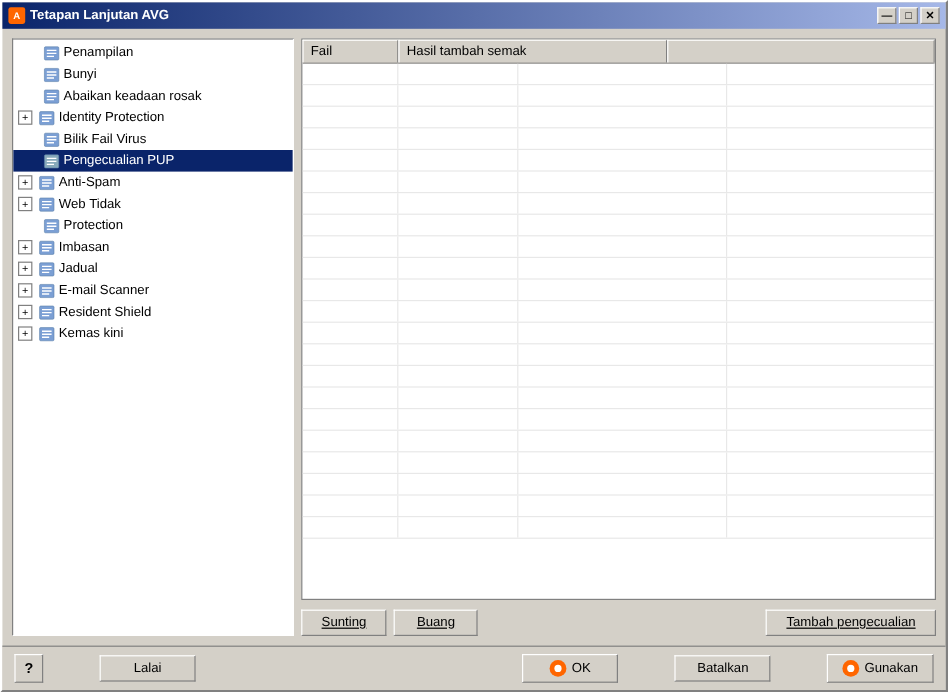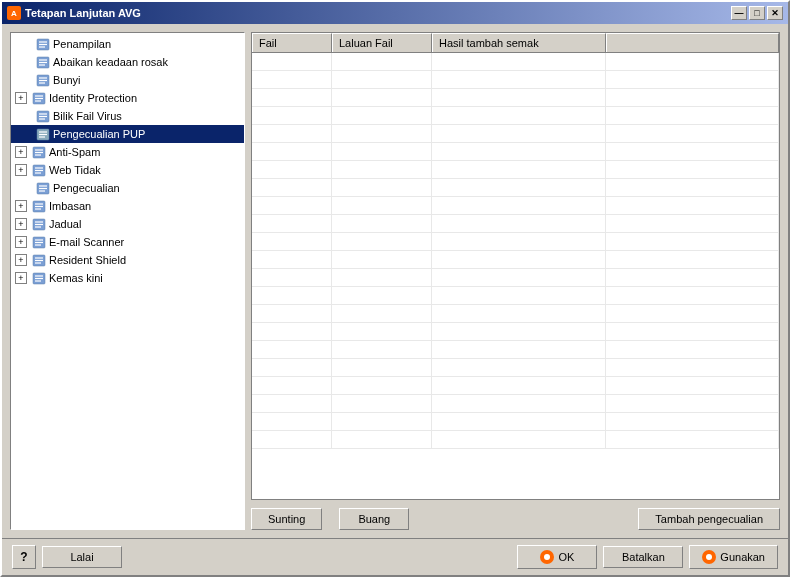--- a/index.html
+++ b/index.html
@@ -189,23 +189,24 @@
       padding: 2px 6px;
       border-right: 1px solid #e8e8e8;
       font-size: 11px;
       flex-shrink: 0;
     }
     .table-cell:last-child {
       flex: 1;
     }
     .action-buttons {
       display: flex;
-      gap: 17px;
+      gap: 6px;
       margin-top: 8px;
       align-items: flex-start;
+      text-decoration: underline;
     }
     .btn {
       padding: 4px 16px;
       background: #d4d0c8;
       border: 1px solid #808080;
       border-top-color: #ffffff;
       border-left-color: #ffffff;
       cursor: pointer;
       font-size: 11px;
       font-family: 'Tahoma', 'Arial', sans-serif;
@@ -245,20 +246,21 @@
       border: 1px solid #808080;
       border-top-color: #ffffff;
       border-left-color: #ffffff;
       cursor: pointer;
       font-size: 11px;
       font-family: 'Tahoma', 'Arial', sans-serif;
       display: flex;
       align-items: center;
       justify-content: center;
       gap: 4px;
+      margin-left: 41px;
     }
     .ok-icon {
       width: 14px;
       height: 14px;
       border-radius: 50%;
       background: #ff6600;
       display: flex;
       align-items: center;
       justify-content: center;
       font-size: 9px;
@@ -310,33 +312,33 @@
         <div class="sidebar-item">
           <span style="width:14px;display:inline-block;flex-shrink:0"></span>
           <span class="sidebar-icon">
       <svg width="14" height="13" viewBox="0 0 14 13">
         <rect x="1" y="1" width="12" height="11" rx="1" fill="#7b9fd4" stroke="#5a7faa" stroke-width="0.5"></rect>
         <line x1="3" y1="4" x2="11" y2="4" stroke="white" stroke-width="1.2"></line>
         <line x1="3" y1="6.5" x2="11" y2="6.5" stroke="white" stroke-width="1.2"></line>
         <line x1="3" y1="9" x2="9" y2="9" stroke="white" stroke-width="1.2"></line>
       </svg>
     </span>
-          <span>Abaikan keadaan rosak</span>
+          <span>Bunyi</span>
         </div>
         <div class="sidebar-item">
           <span style="width:14px;display:inline-block;flex-shrink:0"></span>
           <span class="sidebar-icon">
       <svg width="14" height="13" viewBox="0 0 14 13">
         <rect x="1" y="1" width="12" height="11" rx="1" fill="#7b9fd4" stroke="#5a7faa" stroke-width="0.5"></rect>
         <line x1="3" y1="4" x2="11" y2="4" stroke="white" stroke-width="1.2"></line>
         <line x1="3" y1="6.5" x2="11" y2="6.5" stroke="white" stroke-width="1.2"></line>
         <line x1="3" y1="9" x2="9" y2="9" stroke="white" stroke-width="1.2"></line>
       </svg>
     </span>
-          <span>Bunyi</span>
+          <span>Abaikan keadaan rosak</span>
         </div>
         <div class="sidebar-item has-expand">
           <span class="expand-icon">+</span>
           <span class="sidebar-icon">
       <svg width="14" height="13" viewBox="0 0 14 13">
         <rect x="1" y="1" width="12" height="11" rx="1" fill="#7b9fd4" stroke="#5a7faa" stroke-width="0.5"></rect>
         <line x1="3" y1="4" x2="11" y2="4" stroke="white" stroke-width="1.2"></line>
         <line x1="3" y1="6.5" x2="11" y2="6.5" stroke="white" stroke-width="1.2"></line>
         <line x1="3" y1="9" x2="9" y2="9" stroke="white" stroke-width="1.2"></line>
       </svg>
@@ -394,21 +396,21 @@
         <div class="sidebar-item">
           <span style="width:14px;display:inline-block;flex-shrink:0"></span>
           <span class="sidebar-icon">
       <svg width="14" height="13" viewBox="0 0 14 13">
         <rect x="1" y="1" width="12" height="11" rx="1" fill="#7b9fd4" stroke="#5a7faa" stroke-width="0.5"></rect>
         <line x1="3" y1="4" x2="11" y2="4" stroke="white" stroke-width="1.2"></line>
         <line x1="3" y1="6.5" x2="11" y2="6.5" stroke="white" stroke-width="1.2"></line>
         <line x1="3" y1="9" x2="9" y2="9" stroke="white" stroke-width="1.2"></line>
       </svg>
     </span>
-          <span>Pengecualian</span>
+          <span>Protection</span>
         </div>
         <div class="sidebar-item has-expand">
           <span class="expand-icon">+</span>
           <span class="sidebar-icon">
       <svg width="14" height="13" viewBox="0 0 14 13">
         <rect x="1" y="1" width="12" height="11" rx="1" fill="#7b9fd4" stroke="#5a7faa" stroke-width="0.5"></rect>
         <line x1="3" y1="4" x2="11" y2="4" stroke="white" stroke-width="1.2"></line>
         <line x1="3" y1="6.5" x2="11" y2="6.5" stroke="white" stroke-width="1.2"></line>
         <line x1="3" y1="9" x2="9" y2="9" stroke="white" stroke-width="1.2"></line>
       </svg>
@@ -462,21 +464,20 @@
       </svg>
     </span>
           <span>Kemas kini</span>
         </div>
       </div>
 
     <div class="main-panel">
       <div class="table-container">
         <div class="table-header">
           <div class="table-header-cell col-fail">Fail</div>
-          <div class="table-header-cell col-laluan">Laluan Fail</div>
           <div class="table-header-cell" style="flex:1">Hasil tambah semak</div>
           <div class="table-header-cell" style="width:150px"></div>
         </div>
         <div class="table-body">
 
           <div class="table-row">
                 <div class="table-cell col-fail"></div>
                 <div class="table-cell col-laluan"></div>
                 <div class="table-cell" style="flex:1"></div>
                 <div class="table-cell" style="width:150px"></div>

